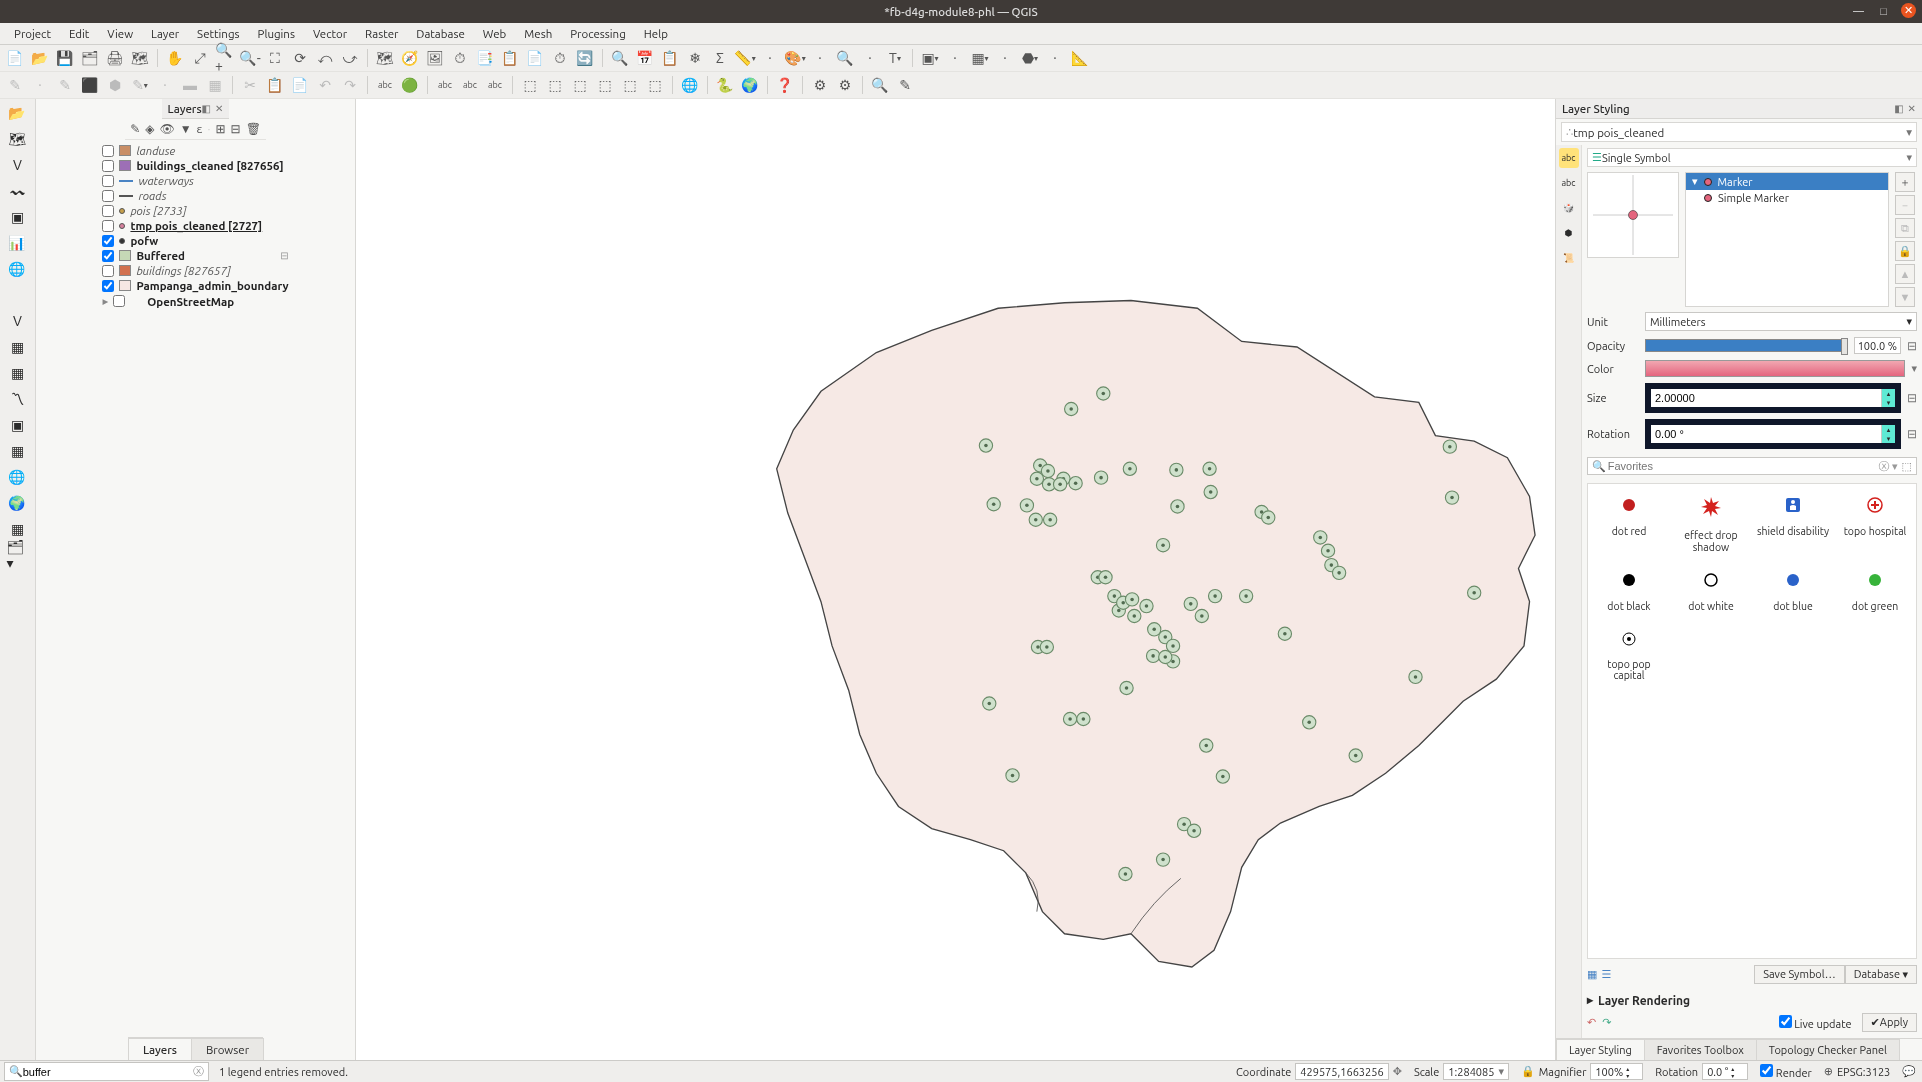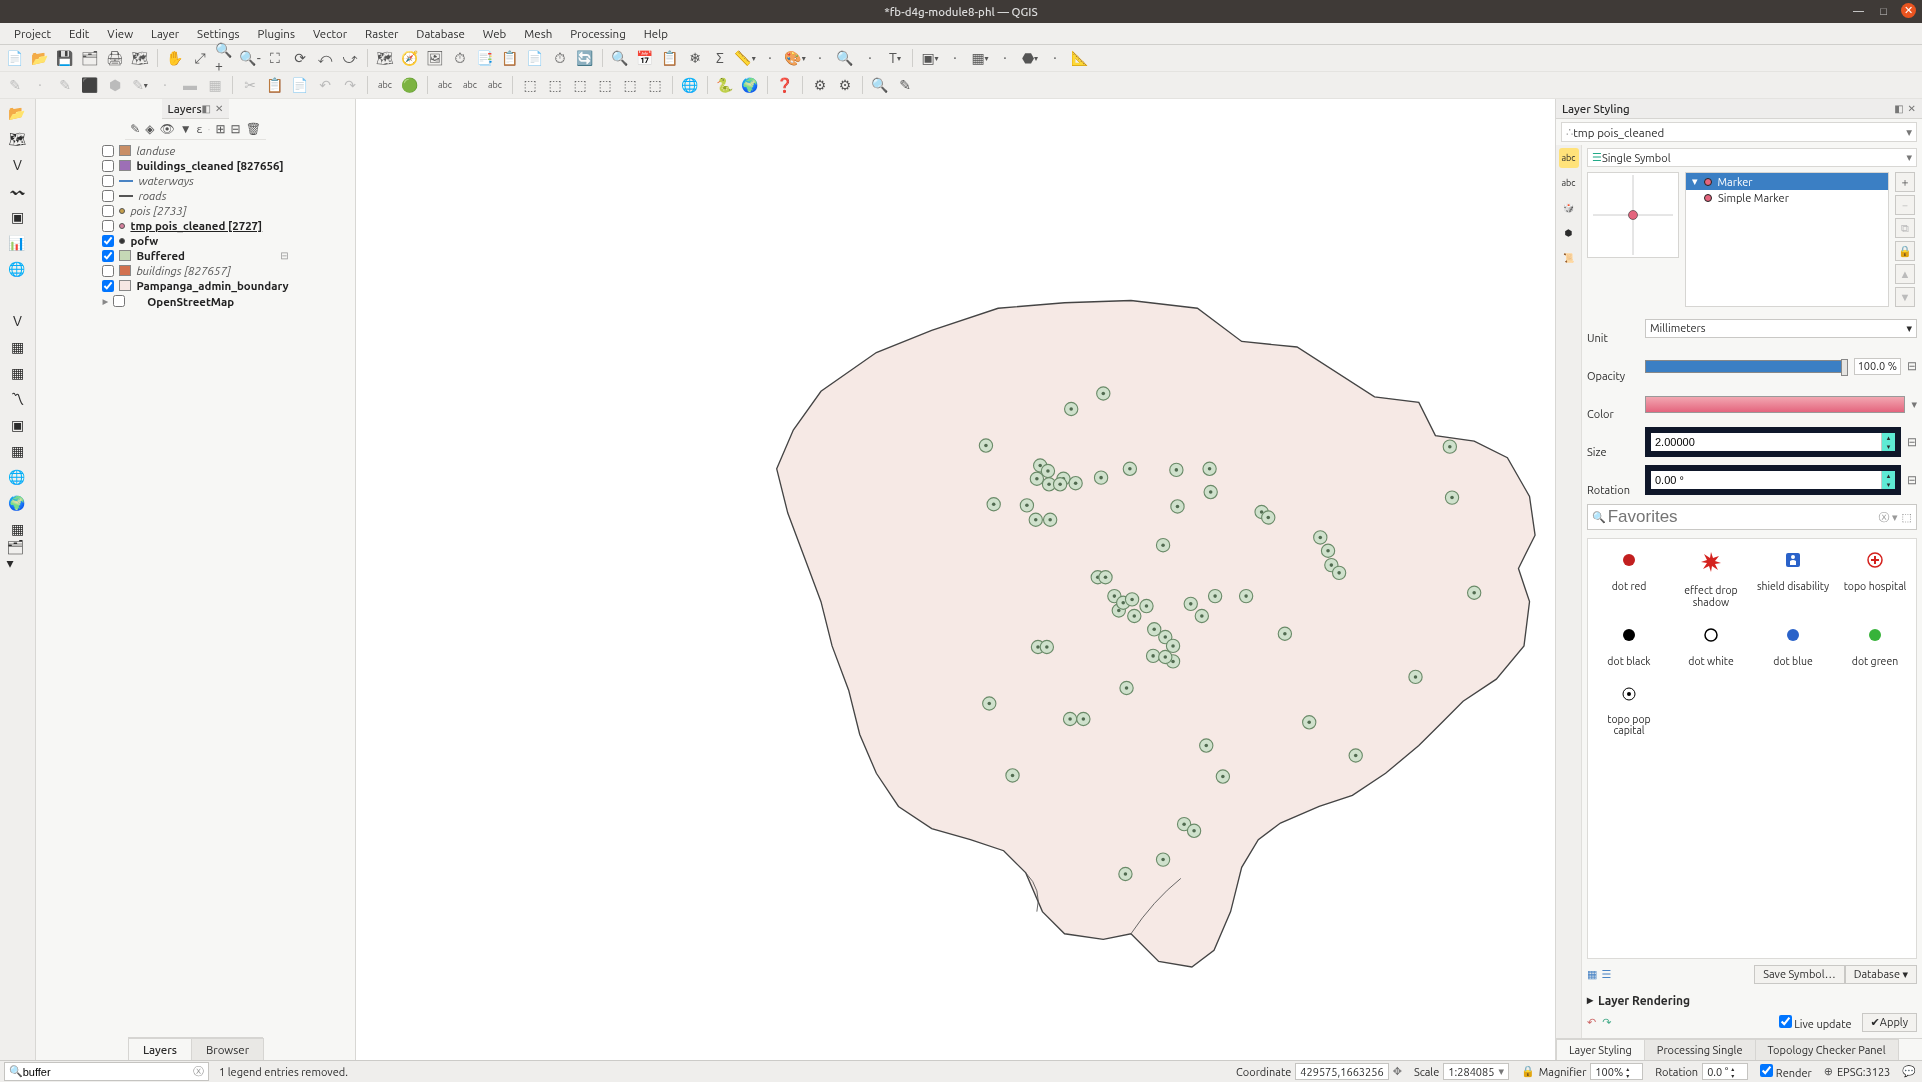--- a/index.html
+++ b/index.html
@@ -45,31 +45,31 @@
 .sel-line .dd{ margin-left:auto; color:#777;}
 .symbol-area{ display:flex; gap:6px; margin:2px 5px;}
 .preview-box{ width:92px; height:86px; border:1px solid #d6d5d2; background:#fff; display:flex; align-items:center; justify-content:center;}
 .preview-box svg{ width:80px; height:80px;}
 .tree-box{ flex:1; border:1px solid #d6d5d2; background:#fff;}
 .tree-box .thead{ background:#3b7fc4; color:#fff; padding:2px 6px; display:flex; align-items:center; gap:6px;}
 .tree-box .trow{ padding:2px 18px; display:flex; align-items:center; gap:6px;}
 .side-btns{ width:22px; display:flex; flex-direction:column; gap:3px;}
 .side-btns .sb{ width:20px; height:20px; border:1px solid #c9c8c5; background:#f3f2ef; display:flex; align-items:center; justify-content:center; font-size:11px; color:#555;}
 .form-row{ display:flex; align-items:center; gap:6px; margin:3px 5px;}
-.form-row label{ width:52px;margin-top:20px;}
+.form-row label{ width:52px;}
 .form-row .field{ flex:1; border:1px solid #c9c8c5; background:#fff; padding:1px 4px; height:19px; display:flex; align-items:center;}
 .opacity-bar{ flex:1; height:13px; background:linear-gradient(to right,#3b7fc4,#3b7fc4); border:1px solid #888; position:relative;}
 .opacity-bar .thumb{ position:absolute; right:-1px; top:-2px; width:7px; height:17px; background:#e5e4e1; border:1px solid #888;}
 .color-swatch{ flex:1; height:17px; background:linear-gradient(to bottom,#f2a7b1,#e4657e); border:1px solid #999;}
 .size-box, .rot-box{ flex:1; display:flex; border:6px solid #0f172a; background:#5eead4;}
 .size-box input, .rot-box input, .pct-box{ border:none; flex:1; padding:0 4px; font-size:11px; background:#fff;}
 .spin{ width:14px; display:flex; flex-direction:column; border-left:1px solid #c9c8c5;}
 .spin div{ flex:1; font-size:7px; text-align:center;}
 .fav-search{ display:flex; margin:5px; border:1px solid #c9c8c5; background:#fff; align-items:center; padding:0 4px;}
-.fav-search input{ border:none; flex:1; padding:2px; font-size:17px;}
+.fav-search input{ border:none; flex:1; padding:2px; font-size:11px;}
 .fav-grid{ margin:3px 5px 3px 5px; border:1px solid #dcdbd8; background:#fff; flex:1; overflow:auto;}
 .fav-row{ display:flex;}
 .fav-cell{ flex:1; display:flex; flex-direction:column; align-items:center; padding:12px 4px 6px 4px; gap:10px;}
 .fav-cell .lbl{ font-size:10.5px; text-align:center; line-height:1.1;}
 .grid-foot{ display:flex; justify-content:space-between; align-items:center; margin:3px 5px;}
 .grid-foot .left-i{ display:flex; gap:4px;}
 .grid-foot .btn, .apply-row .btn{ border:1px solid #c9c8c5; background:#f3f2ef; padding:2px 8px; font-size:11px;}
 .section-h{ margin:6px 5px 0 5px; font-weight:600; font-size:12px; display:flex; align-items:center; gap:5px;}
 .apply-row{ display:flex; justify-content:space-between; align-items:center; margin:6px 5px;}
 .apply-row .lefticons{ display:flex; gap:6px;}
@@ -649,21 +649,21 @@
           </div>
           <div class="rightside">
             <label><input type="checkbox" checked="" style=""> <span>Live update</span></label>
             <div class="btn">✔<span>Apply</span></div>
           </div>
         </div>
       </div>
     </div>
     <div class="right-btabs" id="rbt">
         <div class="tab active">Layer Styling</div>
-        <div class="tab">Processing Single</div>
+        <div class="tab">Favorites Toolbox</div>
         <div class="tab">Topology Checker Panel</div>
       </div>
   </div>
 </div>
 
 <div class="statusbar">
   <div class="search">
       <span style="color:#888">🔍</span>
       <input value="buffer" style="">
       <span style="color:#999">ⓧ</span>

